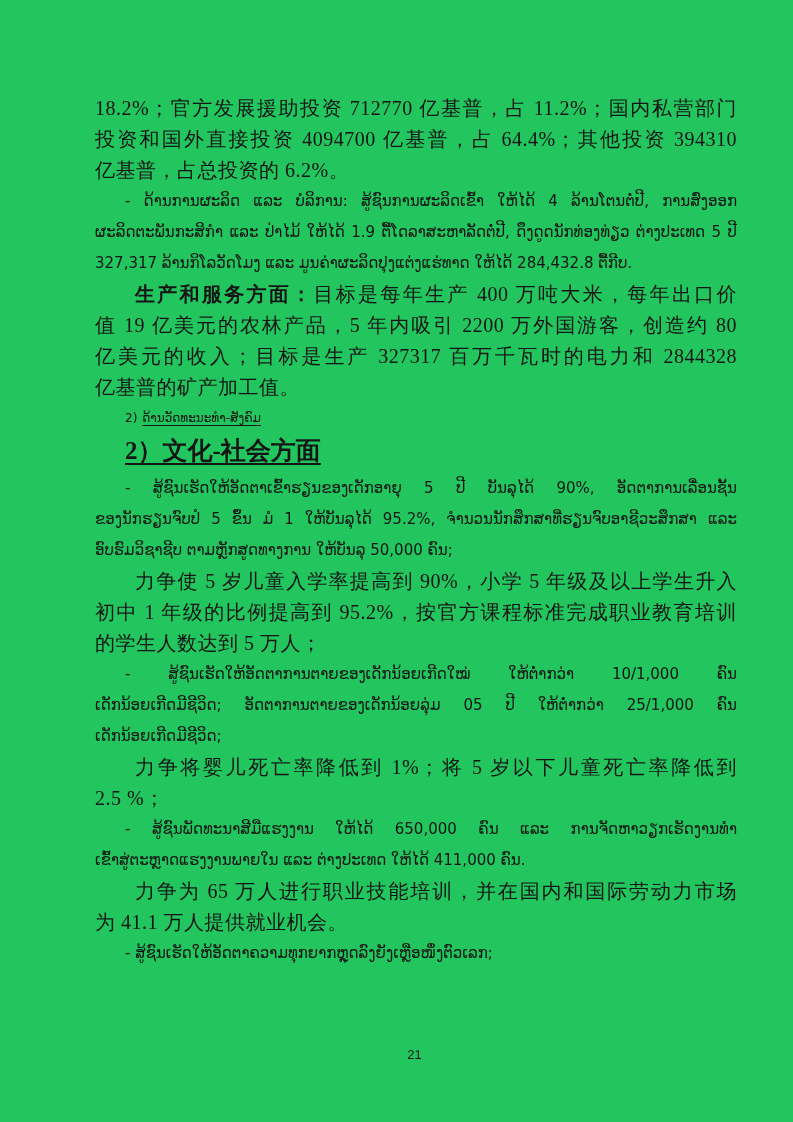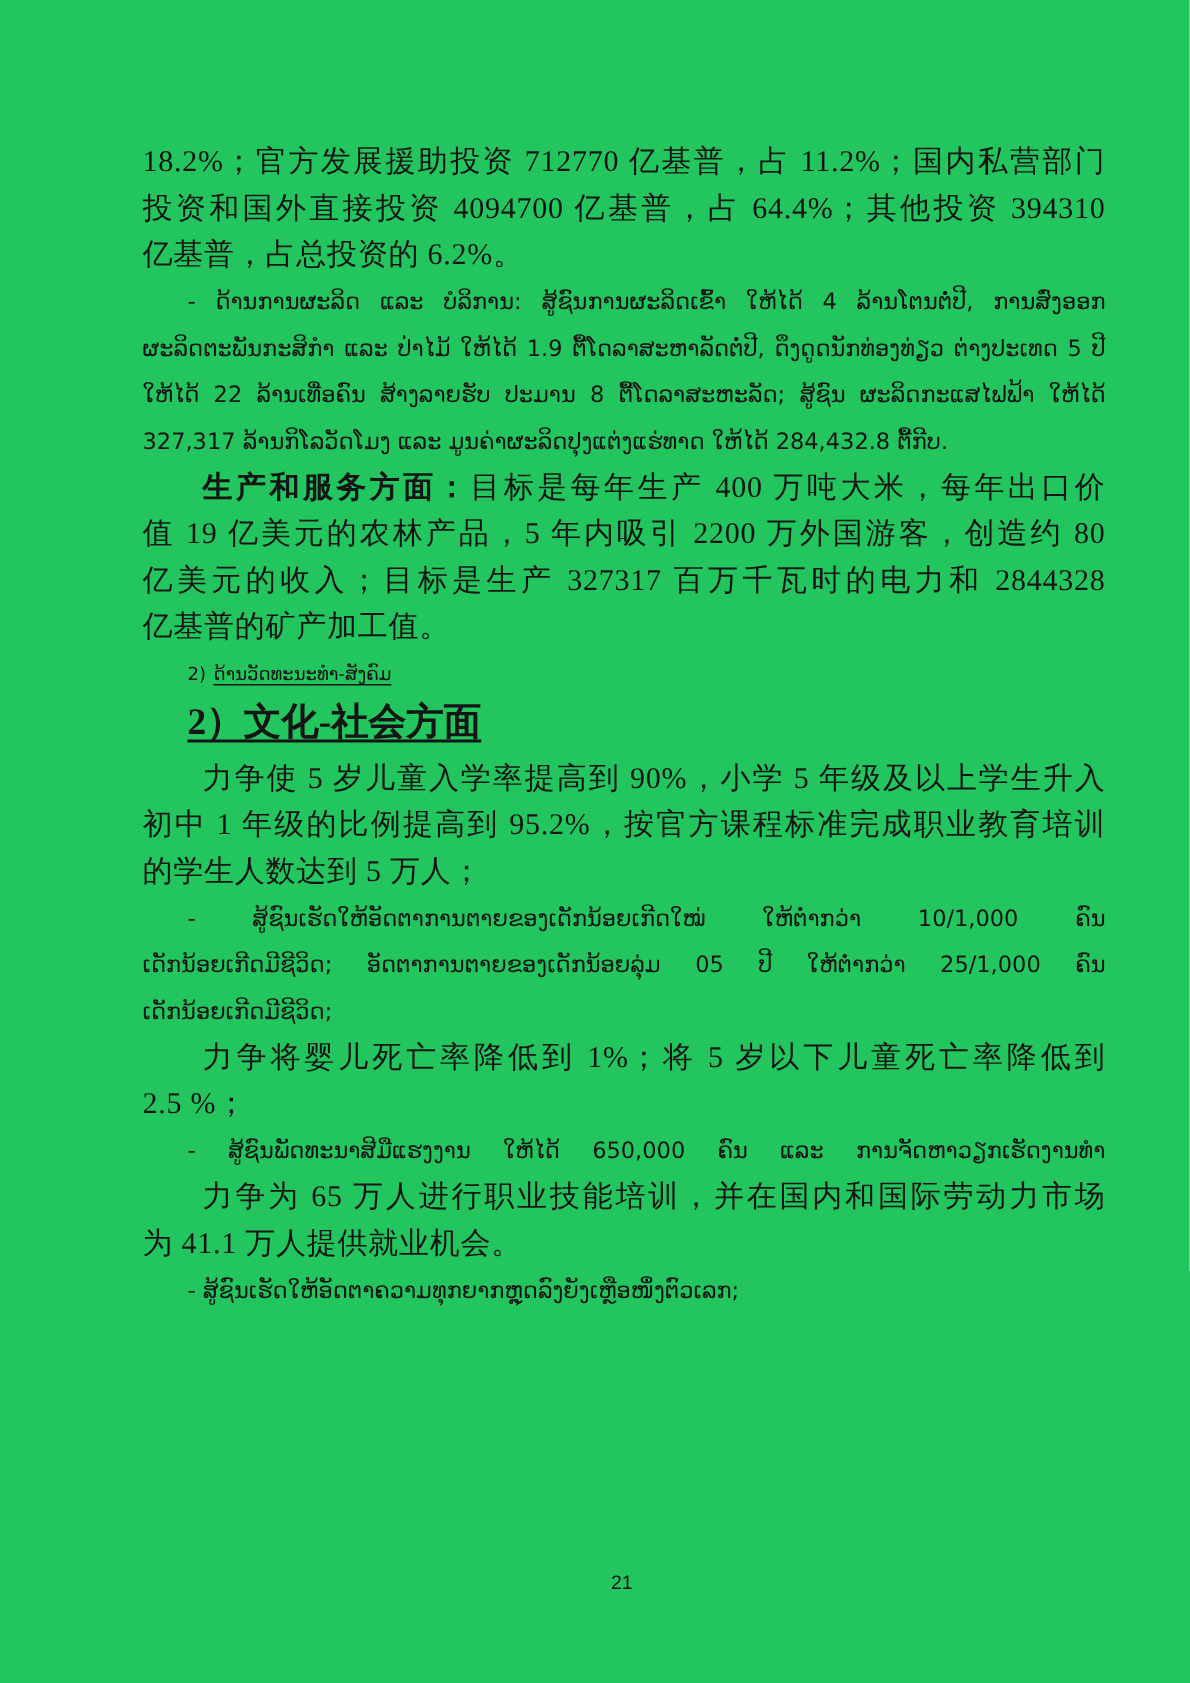--- a/index.html
+++ b/index.html
@@ -75,55 +75,60 @@
 
     <div>
       <div class="line zh-line">18.2%；官方发展援助投资 712770 亿基普，占 11.2%；国内私营部门</div>
       <div class="line zh-line">投资和国外直接投资 4094700 亿基普，占 64.4%；其他投资 394310</div>
       <div class="line zh-line end">亿基普，占总投资的 6.2%。</div>
     </div>
 
     <div>
       <div class="line lo-line ind-lo">- ດ້ານການຜະລິດ ແລະ ບໍລິການ: ສູ້ຊົນການຜະລິດເຂົ້າ ໃຫ້ໄດ້ 4 ລ້ານໂຕນຕໍ່ປີ, ການສົ່ງອອກ</div>
       <div class="line lo-line">ຜະລິດຕະພັນກະສິກໍາ ແລະ ປ່າໄມ້ ໃຫ້ໄດ້ 1.9 ຕື້ໂດລາສະຫາລັດຕໍ່ປີ, ດຶງດູດນັກທ່ອງທ່ຽວ ຕ່າງປະເທດ 5 ປີ</div>
-      <div class="line lo-line">ໃຫ້ໄດ້ 22 ລ້ານເທື່ອຄົນ ສ້າງລາຍຮັບ ປະມານ 8 ຕື້ໂດລາສະຫະລັດ; ສູ້ຊົນ ຜະລິດກະແສໄຟຟ້າ ໃຫ້ໄດ້</div>
       <div class="line lo-line end">327,317 ລ້ານກິໂລວັດໂມງ ແລະ ມູນຄ່າຜະລິດປຸງແຕ່ງແຮ່ທາດ ໃຫ້ໄດ້ 284,432.8 ຕື້ກີບ.</div>
     </div>
 
     <div>
       <div class="line zh-line ind-zh"><span class="lead">生产和服务方面：</span><span>目标是每年生产 400 万吨大米，每年出口价</span></div>
       <div class="line zh-line">值 19 亿美元的农林产品，5 年内吸引 2200 万外国游客，创造约 80</div>
       <div class="line zh-line">亿美元的收入；目标是生产 327317 百万千瓦时的电力和 2844328</div>
       <div class="line zh-line end">亿基普的矿产加工值。</div>
     </div>
 
     <div class="heading-lo"><span class="hl-num">2)</span><span class="hl-label">ດ້ານວັດທະນະທໍາ-ສັງຄົມ</span></div>
 
     <div class="heading-zh">2）文化-社会方面</div>
 
+    <div>
+      <div class="line lo-line ind-lo">- ສູ້ຊົນເຮັດໃຫ້ອັດຕາເຂົ້າຮຽນຂອງເດັກອາຍຸ 5 ປີ ບັນລຸໄດ້ 90%, ອັດຕາການເລື່ອນຊັ້ນ</div>
+      <div class="line lo-line">ຂອງນັກຮຽນຈົບປໍ 5 ຂຶ້ນ ມໍ 1 ໃຫ້ບັນລຸໄດ້ 95.2%, ຈໍານວນນັກສຶກສາທີ່ຮຽນຈົບອາຊີວະສຶກສາ ແລະ</div>
+      <div class="line lo-line end">ອົບຮົມວິຊາຊີບ ຕາມຫຼັກສູດທາງການ ໃຫ້ບັນລຸ 50,000 ຄົນ;</div>
+    </div>
 
     <div>
       <div class="line zh-line ind-zh">力争使 5 岁儿童入学率提高到 90%，小学 5 年级及以上学生升入</div>
       <div class="line zh-line">初中 1 年级的比例提高到 95.2%，按官方课程标准完成职业教育培训</div>
       <div class="line zh-line end">的学生人数达到 5 万人；</div>
     </div>
 
     <div>
       <div class="line lo-line ind-lo">- ສູ້ຊົນເຮັດໃຫ້ອັດຕາການຕາຍຂອງເດັກນ້ອຍເກີດໃໝ່ ໃຫ້ຕໍ່າກວ່າ 10/1,000 ຄົນ</div>
       <div class="line lo-line">ເດັກນ້ອຍເກີດມີຊີວິດ; ອັດຕາການຕາຍຂອງເດັກນ້ອຍລຸ່ມ 05 ປີ ໃຫ້ຕໍ່າກວ່າ 25/1,000 ຄົນ</div>
       <div class="line lo-line end">ເດັກນ້ອຍເກີດມີຊີວິດ;</div>
     </div>
 
     <div>
       <div class="line zh-line ind-zh">力争将婴儿死亡率降低到 1%；将 5 岁以下儿童死亡率降低到</div>
       <div class="line zh-line end">2.5 %；</div>
     </div>
 
     <div>
       <div class="line lo-line ind-lo">- ສູ້ຊົນພັດທະນາສີມືແຮງງານ ໃຫ້ໄດ້ 650,000 ຄົນ ແລະ ການຈັດຫາວຽກເຮັດງານທໍາ</div>
+      <div class="line lo-line end">ເຂົ້າສູ່ຕະຫຼາດແຮງງານພາຍໃນ ແລະ ຕ່າງປະເທດ ໃຫ້ໄດ້ 411,000 ຄົນ.</div>
     </div>
 
     <div>
       <div class="line zh-line ind-zh">力争为 65 万人进行职业技能培训，并在国内和国际劳动力市场</div>
       <div class="line zh-line end">为 41.1 万人提供就业机会。</div>
     </div>
 
     <div>
       <div class="line lo-line end ind-lo">- ສູ້ຊົນເຮັດໃຫ້ອັດຕາຄວາມທຸກຍາກຫຼຸດລົງຍັງເຫຼືອໜຶ່ງຕົວເລກ;</div>
     </div>

